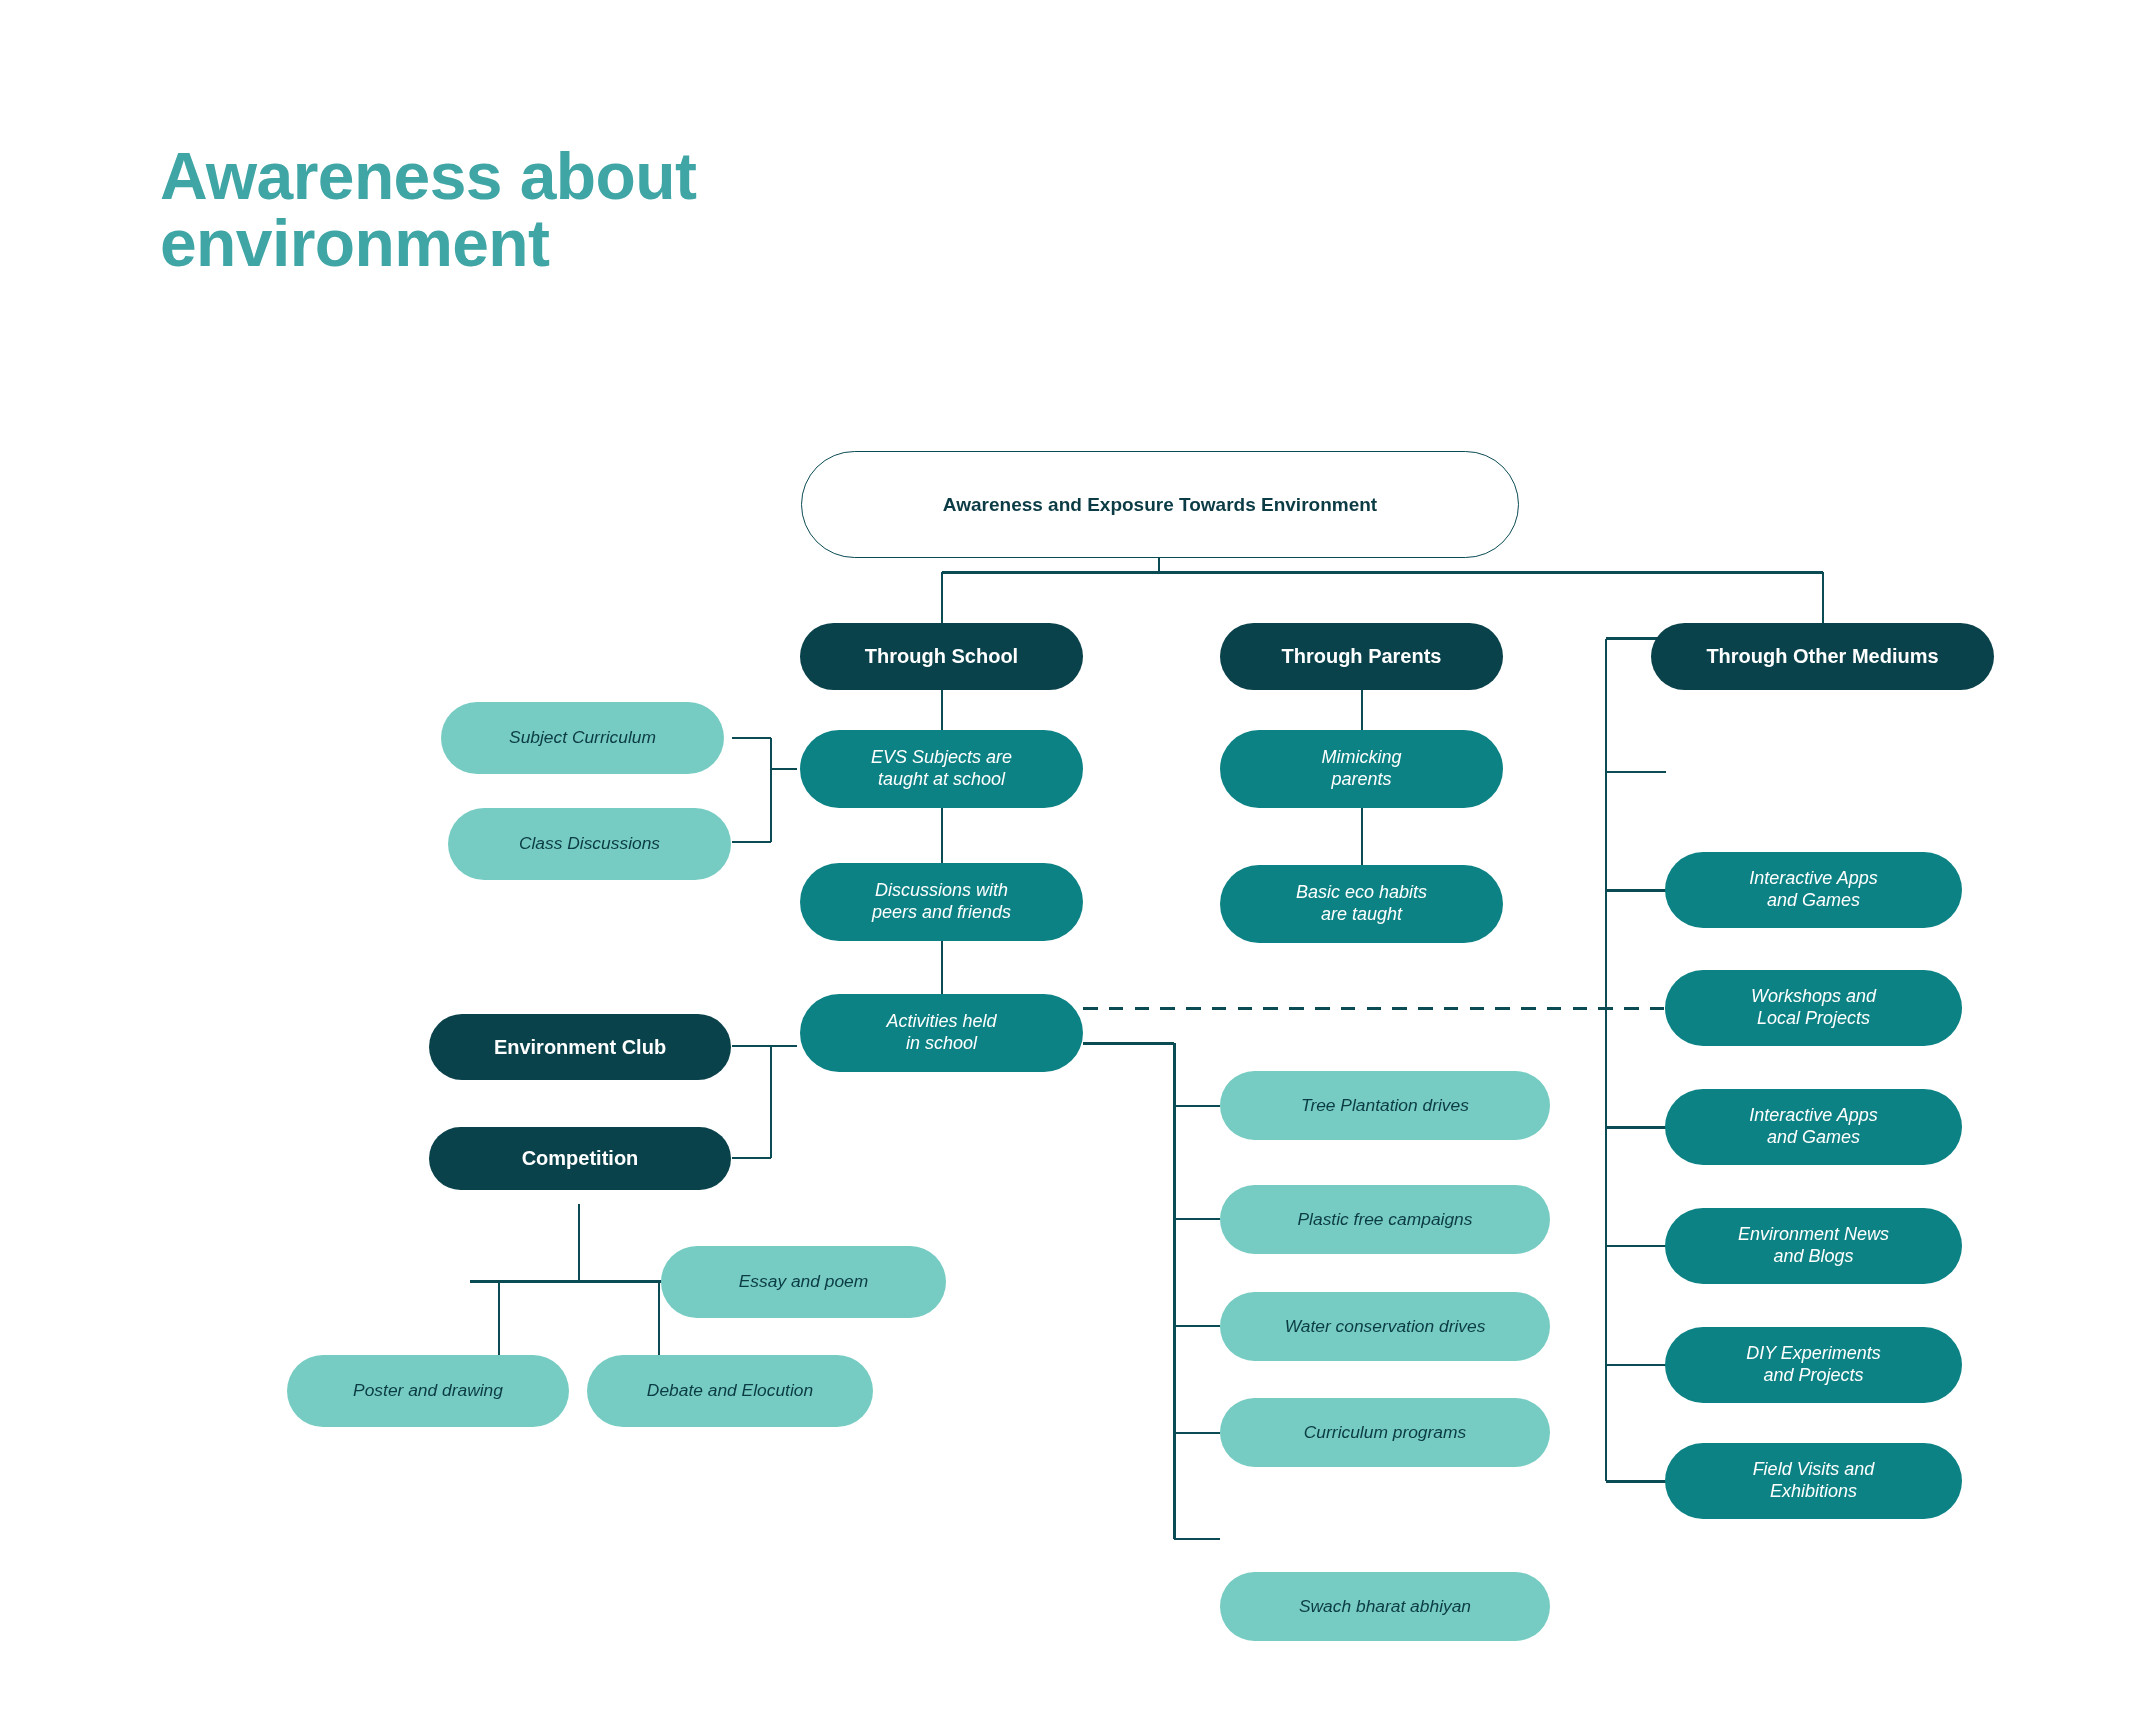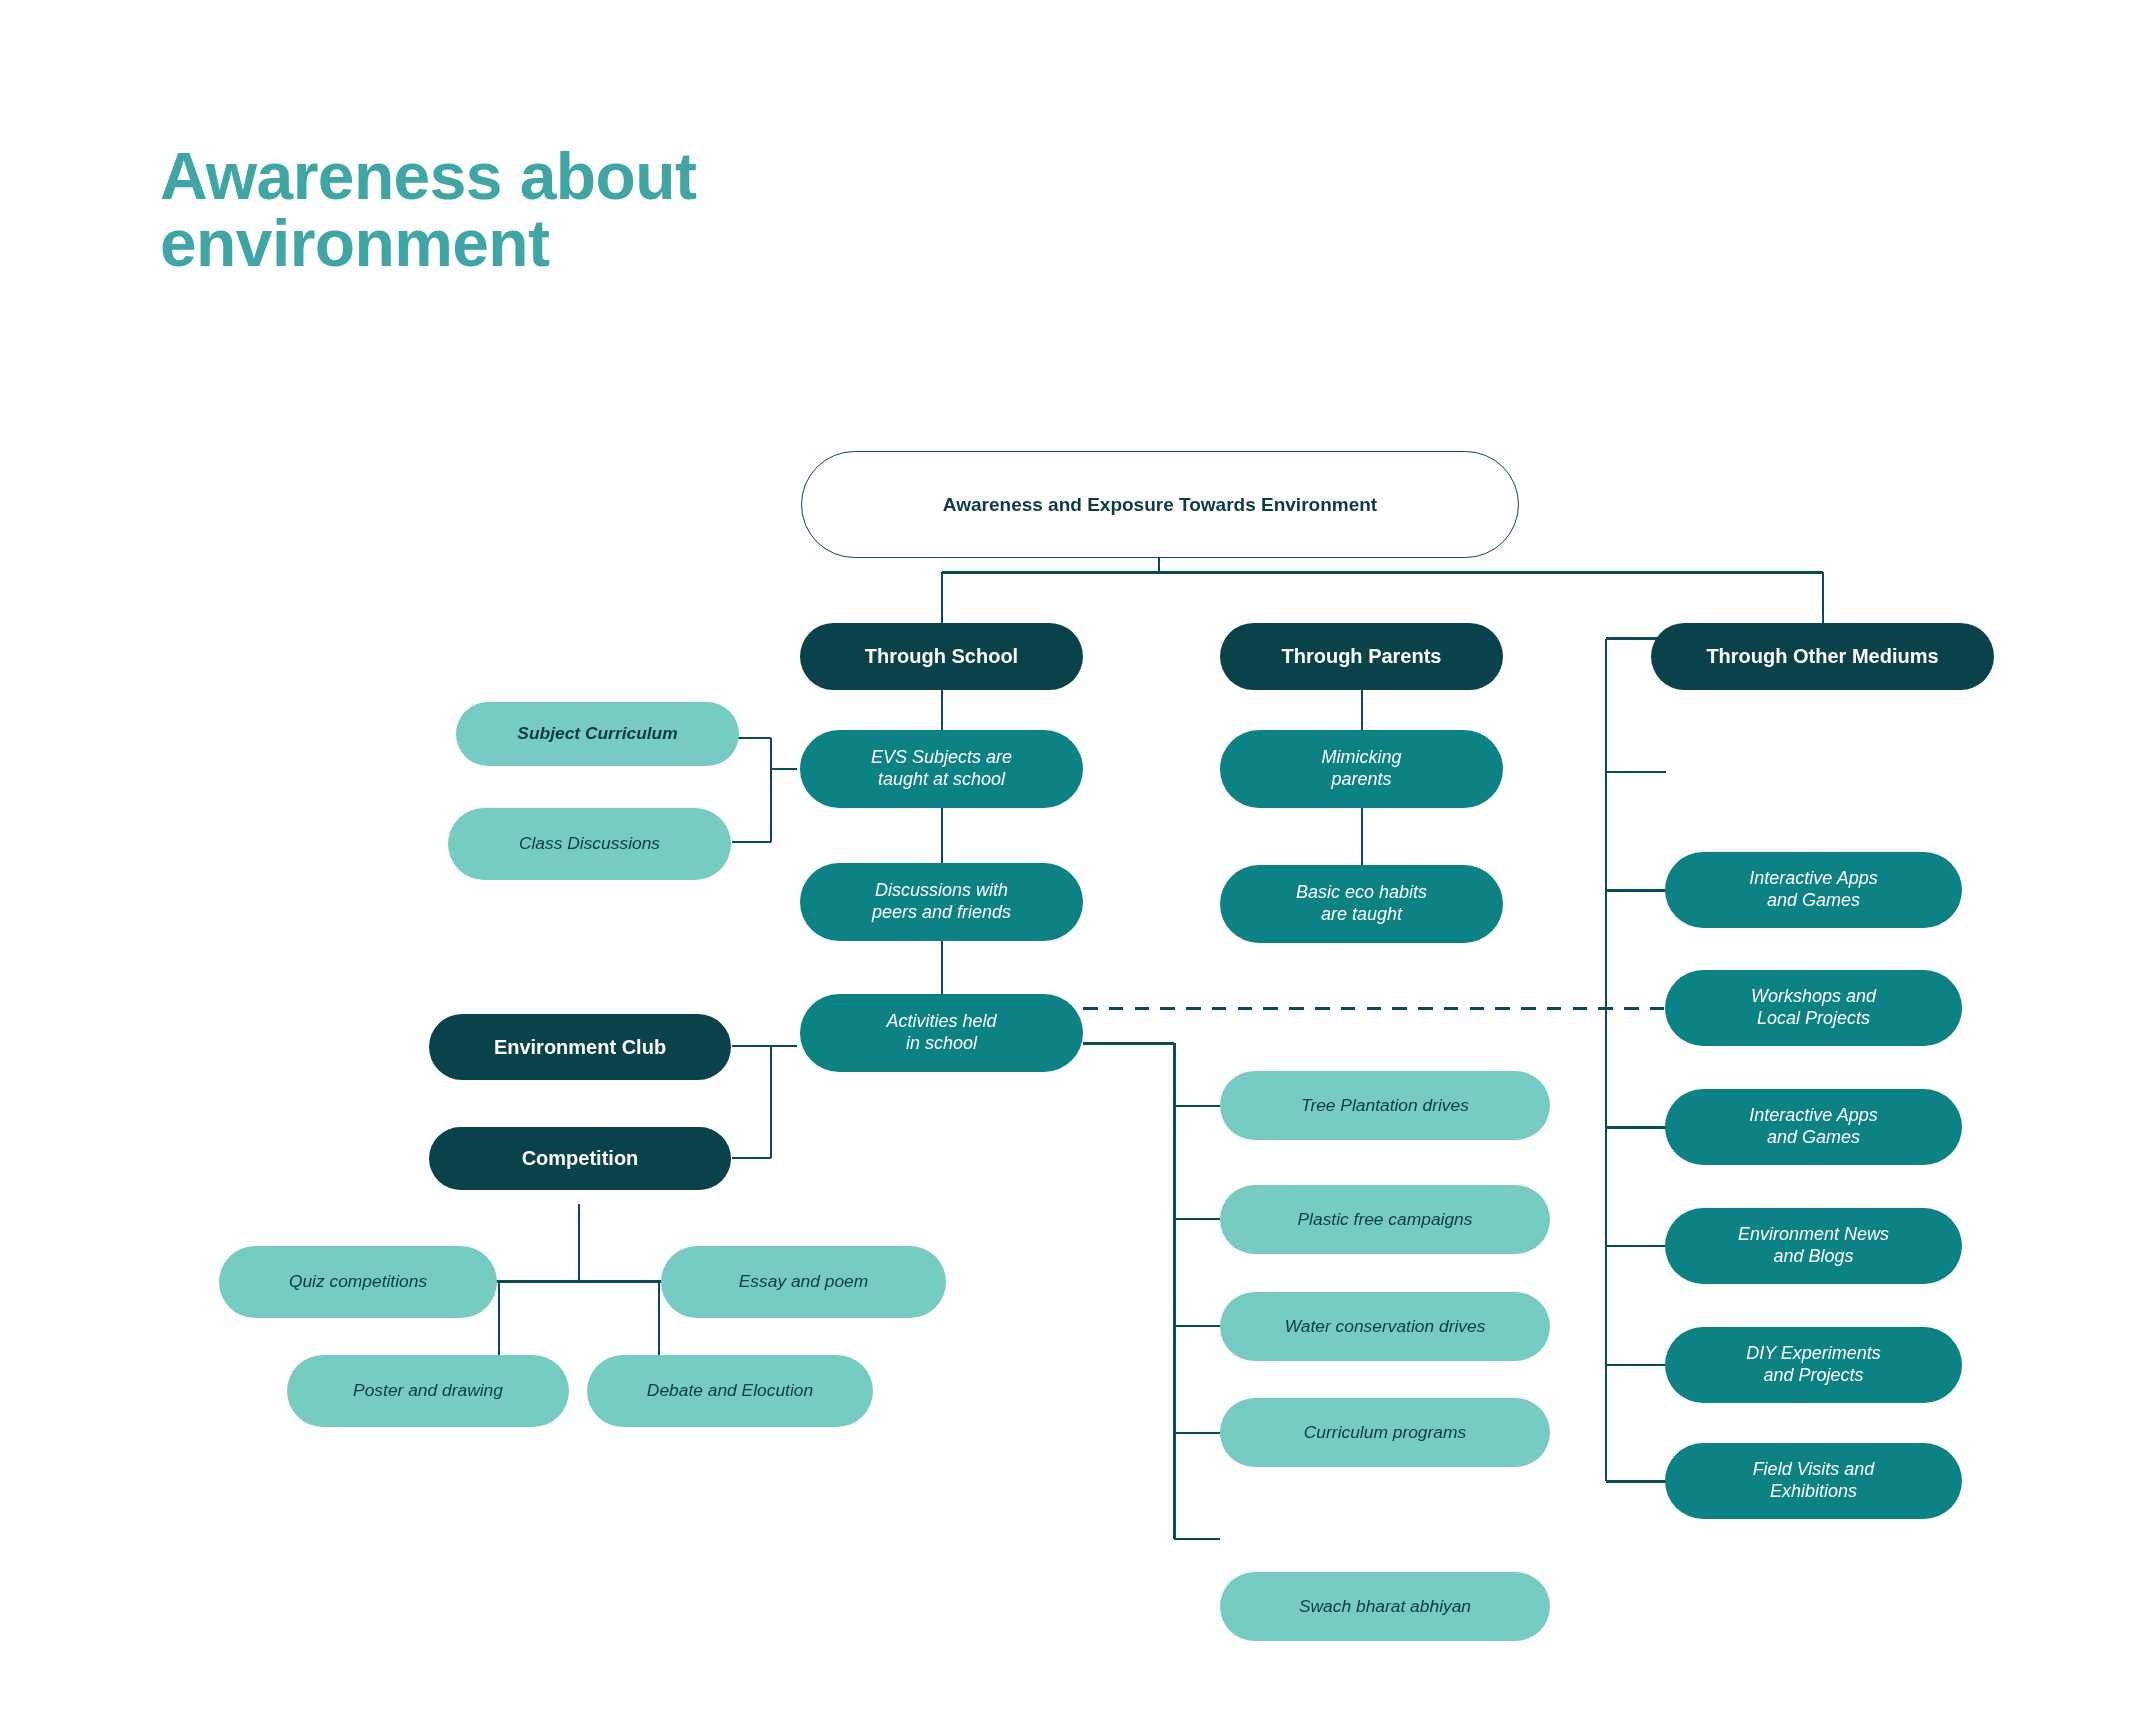--- a/index.html
+++ b/index.html
@@ -138,29 +138,28 @@
 
   <div class="node n-mid" style="left:784px;top:730px;width:283px;height:78px;">EVS Subjects are
 taught at school</div>
 
   <div class="node n-mid" style="left:784px;top:863px;width:283px;height:78px;">Discussions with
 peers and friends</div>
 
   <div class="node n-mid" style="left:784px;top:994px;width:283px;height:78px;">Activities held
 in school</div>
 
-  <div class="node n-leaf" style="left:440px;top:702px;width:283px;height:64px;font-weight:bold;">Subject Curriculum</div>
+  <div class="node n-leaf" style="left:425px;top:702px;width:283px;height:72px;">Subject Curriculum</div>
 
   <div class="node n-leaf" style="left:432px;top:808px;width:283px;height:72px;">Class Discussions</div>
 
   <div class="node n-branch" style="left:413px;top:1014px;width:302px;height:66px;">Environment Club</div>
 
   <div class="node n-branch" style="left:413px;top:1127px;width:302px;height:63px;">Competition</div>
 
-  <div class="node n-leaf" style="left:203px;top:1246px;width:278px;height:72px;">Quiz competitions</div>
 
   <div class="node n-leaf" style="left:645px;top:1246px;width:285px;height:72px;">Essay and poem</div>
 
   <div class="node n-leaf" style="left:271px;top:1355px;width:282px;height:72px;">Poster and drawing</div>
 
   <div class="node n-leaf" style="left:571px;top:1355px;width:286px;height:72px;">Debate and Elocution</div>
 
   <div class="node n-mid" style="left:1204px;top:730px;width:283px;height:78px;">Mimicking
 parents</div>
 

